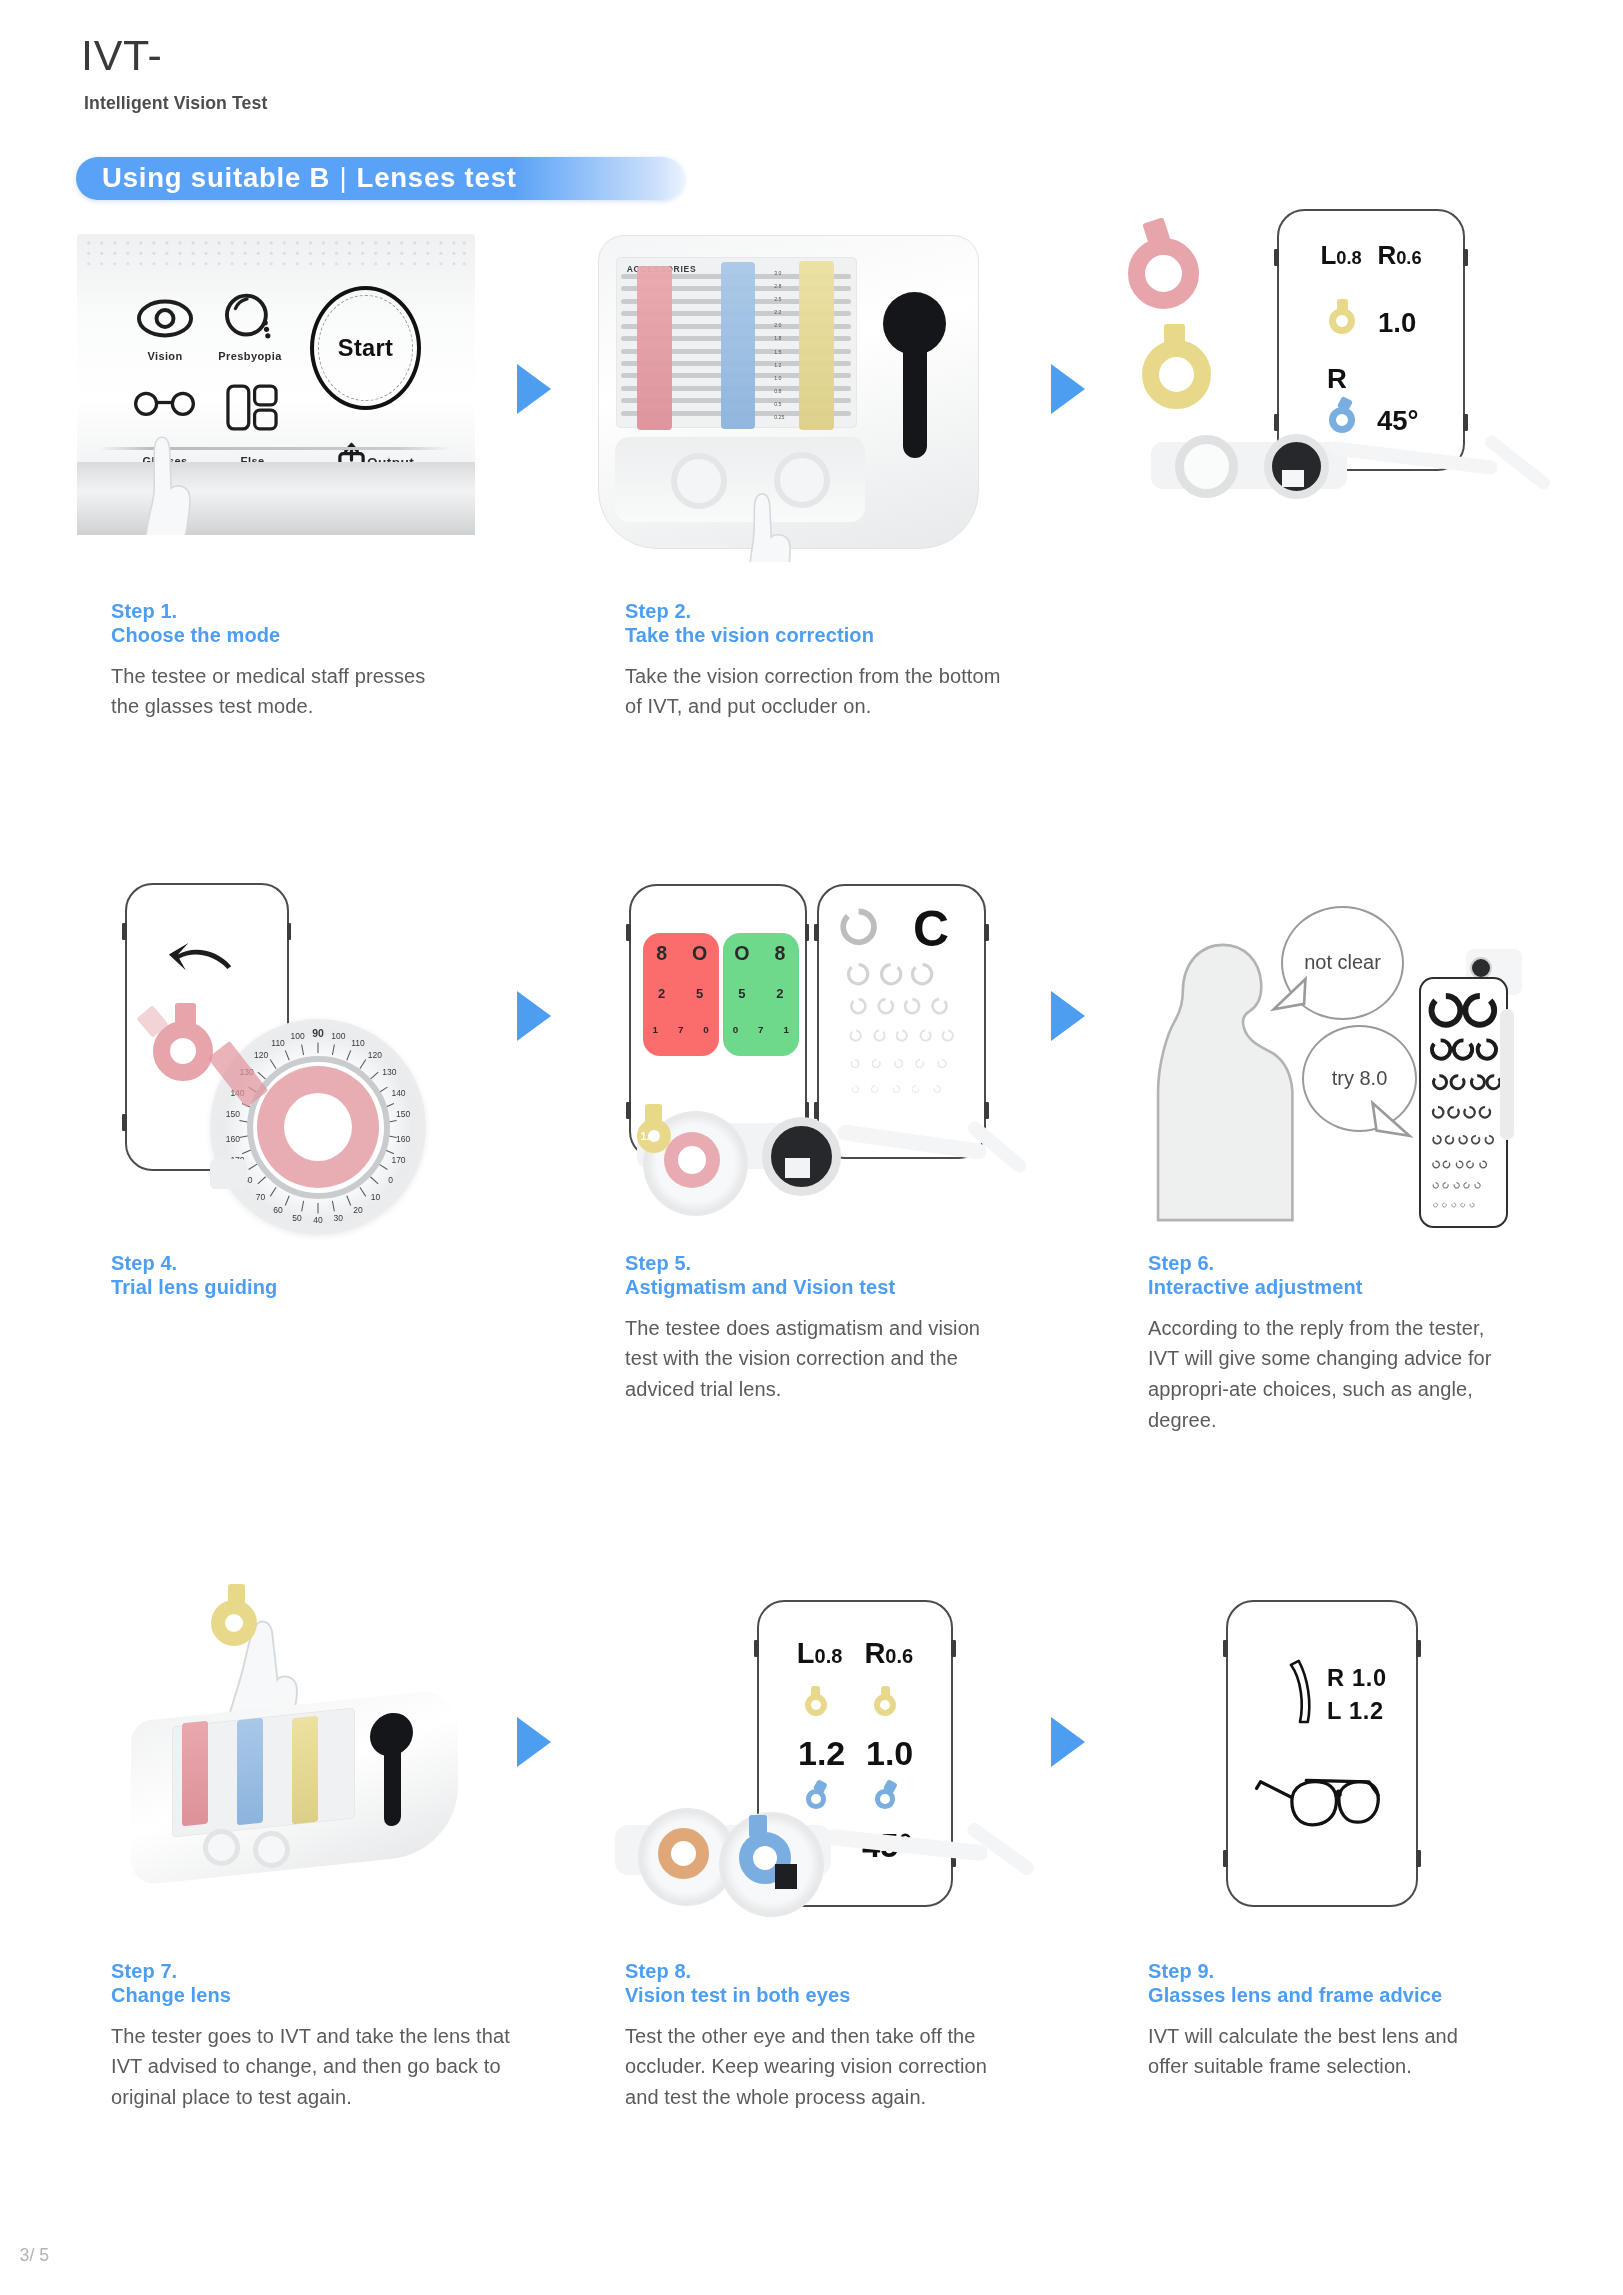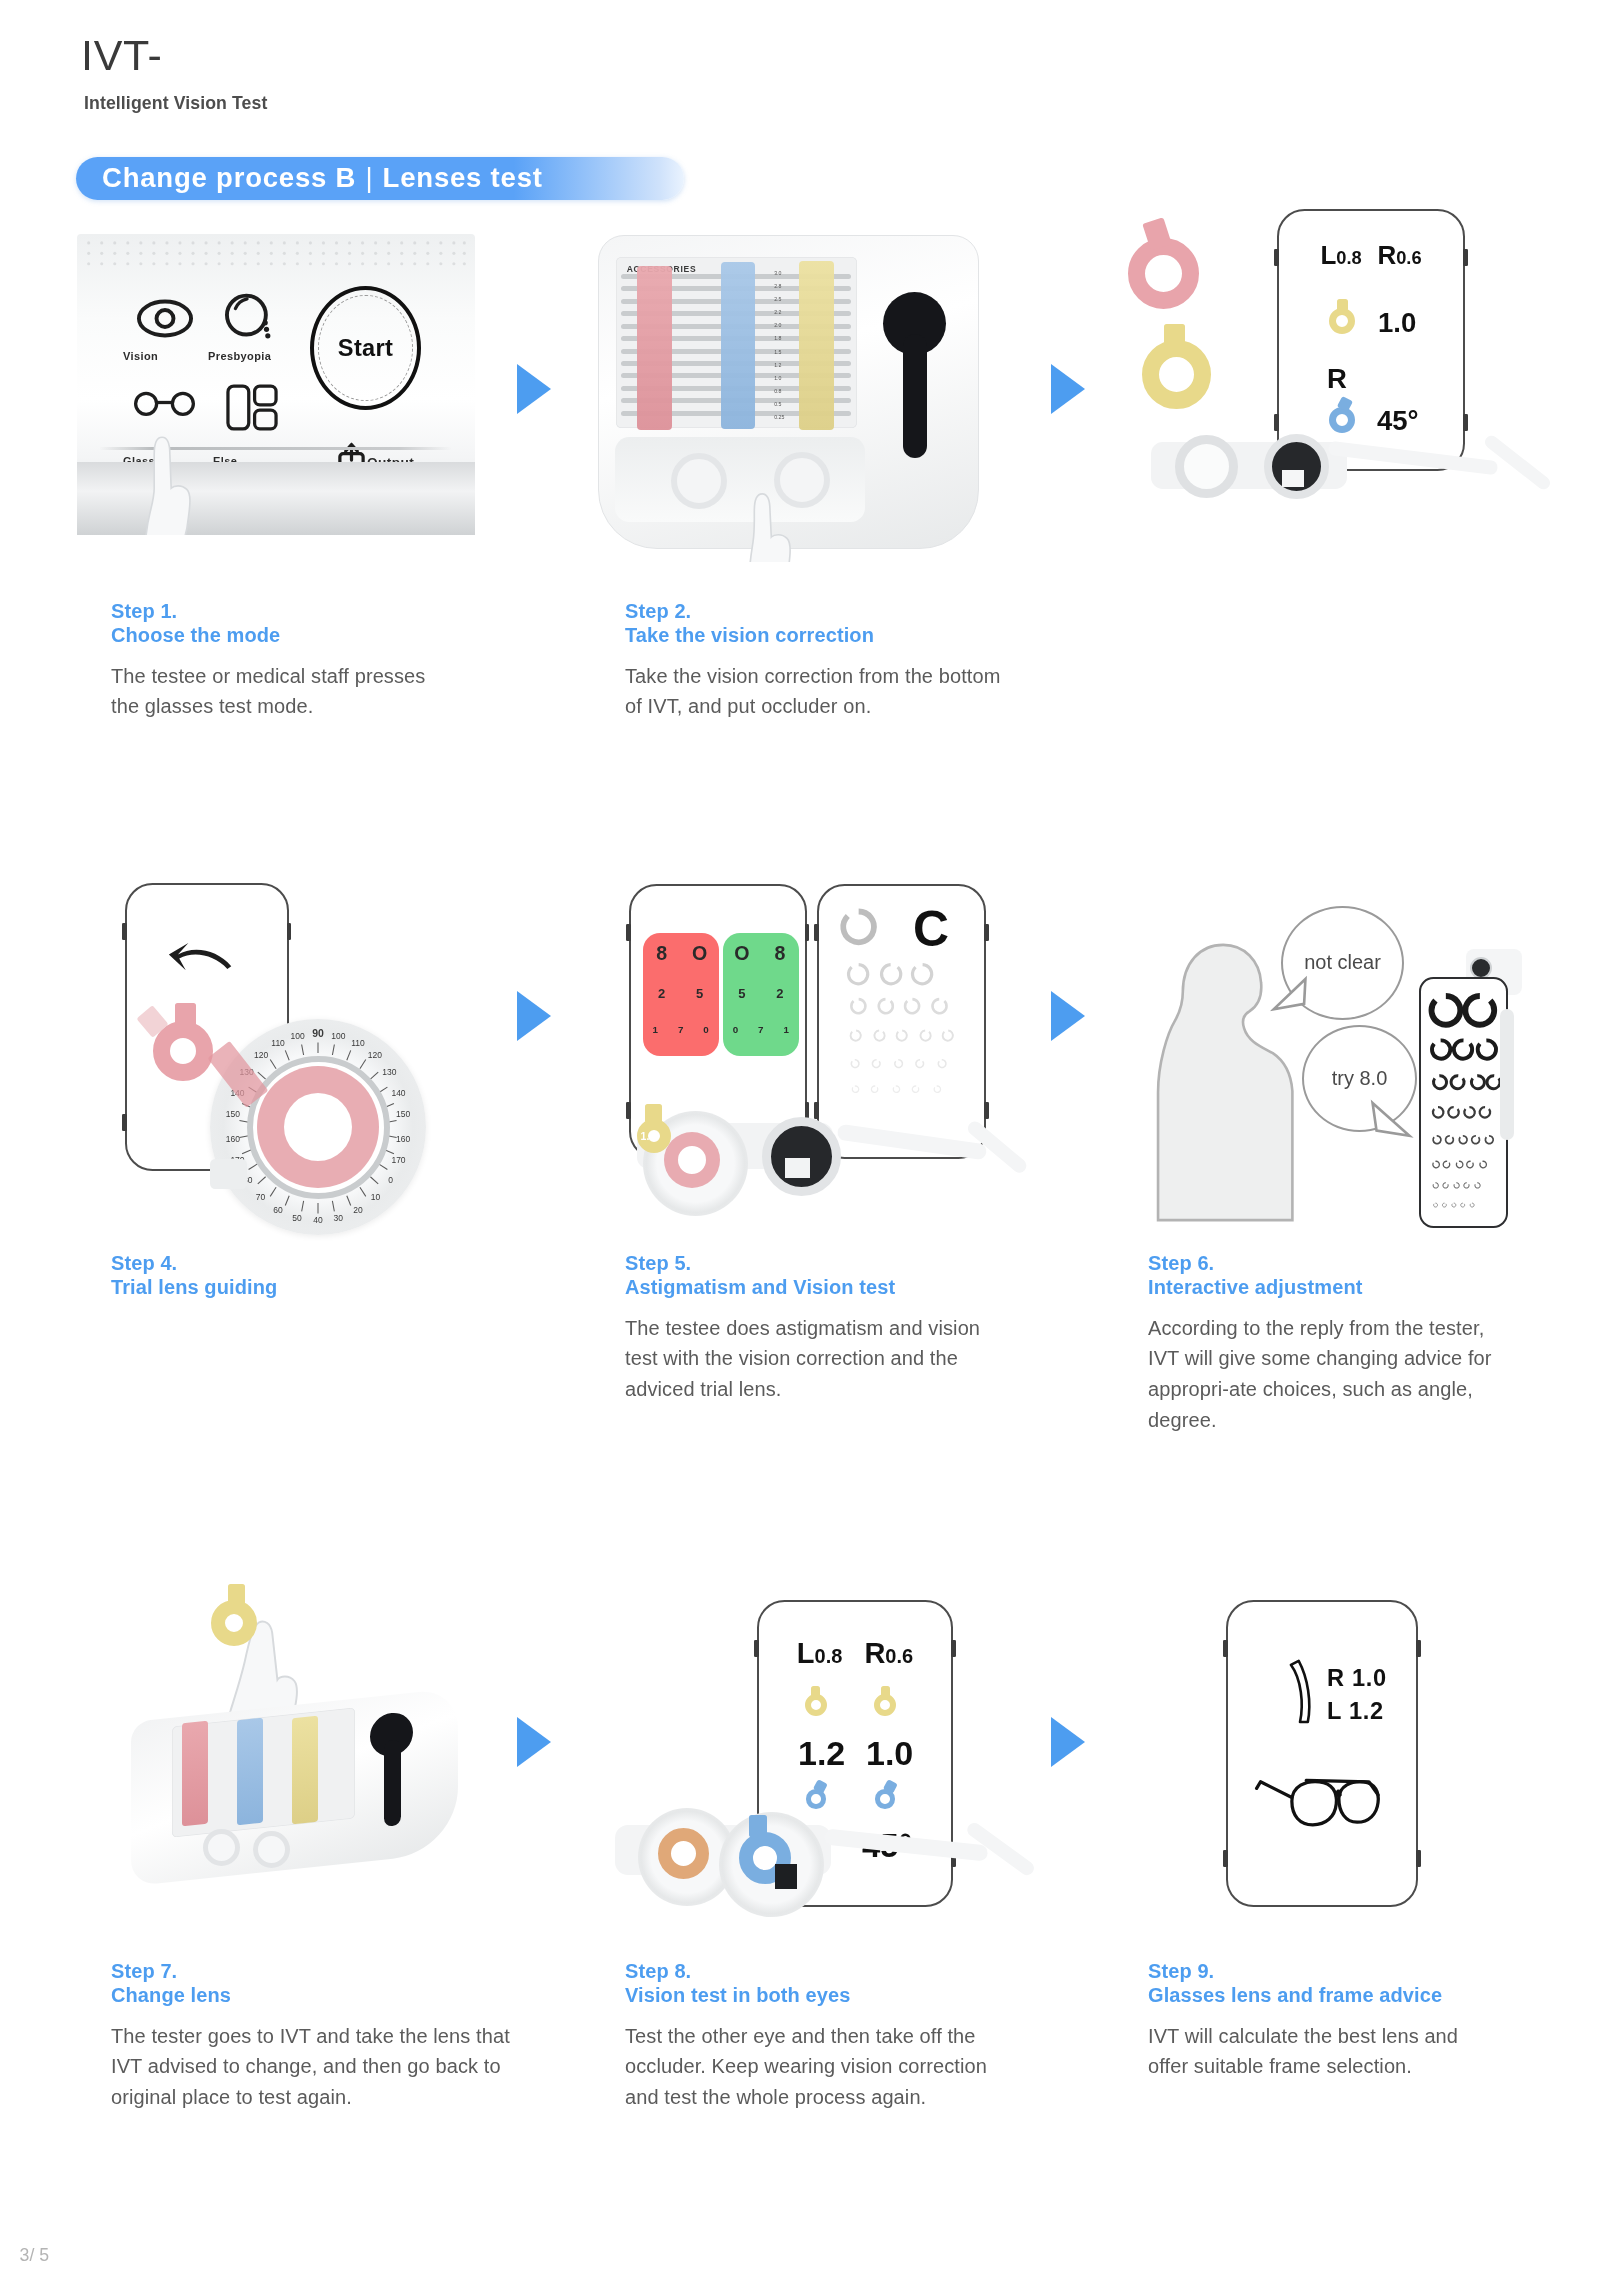--- a/index.html
+++ b/index.html
@@ -43,21 +43,21 @@
   .phone:before{top:38px;} .phone:after{bottom:38px;}
   .phone .rbtn{position:absolute;right:-4.6px;width:4.6px;height:17px;background:#3c3c3c;border-radius:1.3px;}
   .phone .rbtn.t{top:38px;} .phone .rbtn.b{bottom:38px;}
 
   
   .dev1{position:absolute;left:0;top:0;width:398px;height:301px;border-radius:3.9px;
         background:linear-gradient(180deg,#eef0f1 0%,#fafbfb 28%,#ffffff 55%,#f4f5f6 74%,#dddfe1 100%);}
   .dev1 .speaker{position:absolute;left:6.5px;top:5.2px;width:385px;height:30px;opacity:.35;}
   .dev1 .ledge{position:absolute;left:22px;top:213px;width:353px;height:3.3px;background:linear-gradient(90deg,rgba(160,160,160,0),#b9bcbe 15%,#c9cbcd 85%,rgba(160,160,160,0));border-radius:2px;}
   .dev1 .base{position:absolute;left:0;bottom:0;width:398px;height:73px;background:linear-gradient(180deg,#d9dbdd,#f2f3f4 40%,#cfd2d4);}
-  .icon-lbl{position:absolute;font-size:11px;font-weight:600;color:#2c2c2c;letter-spacing:0.4px;}
+  .icon-lbl{position:absolute;font-size:11px;font-weight:600;color:#2c2c2c;letter-spacing:0.4px;text-align:center;}
   .finger{position:absolute;fill:#f7f8f9;stroke:#d7dadd;stroke-width:2.5;}
 
   
   .tray{position:absolute;left:0;top:0;width:393px;height:327px;border-radius:26px 26px 59px 59px;
         background:linear-gradient(165deg,#f4f5f6,#ffffff 40%,#e7e9ea);border:0.7px solid #e2e4e6;box-sizing:border-box;}
   .slotbox{position:absolute;background:#f0f1f2;border-radius:5.2px;box-shadow:inset 0 0 0 0.7px #e2e4e6;}
   .slot{position:absolute;height:4.6px;background:#c9ccce;border-radius:2.6px;}
   .accessories{position:absolute;font-size:8.5px;font-weight:700;color:#3a3a3a;letter-spacing:0.7px;}
   .occluder-stick{position:absolute;background:#15161a;border-radius:19.6px;}
   .occluder-head{position:absolute;background:#15161a;border-radius:50%;}
@@ -80,21 +80,21 @@
 </style>
 </head>
 <body>
 
 <div class="page">
 
   <div class="brand">IVT-</div>
   <div class="brand-sub">Intelligent Vision Test</div>
   <div class="banner"></div>
   <div class="banner-txt">
-    <span>Change process B</span><span class="banner-sep">|</span><span>Lenses test</span>
+    <span>Using suitable B</span><span class="banner-sep">|</span><span>Lenses test</span>
   </div>
 
   <div class="art" style="left:77px;top:234px;width:398px;height:301px;">
     <div class="dev1">
       <svg class="speaker" viewBox="0 0 588 46">
         <g fill="#b5b8ba">
           <g>
             <circle cx="6" cy="6" r="2.4"></circle>
               <circle cx="26" cy="6" r="2.4"></circle>
               <circle cx="46" cy="6" r="2.4"></circle>

